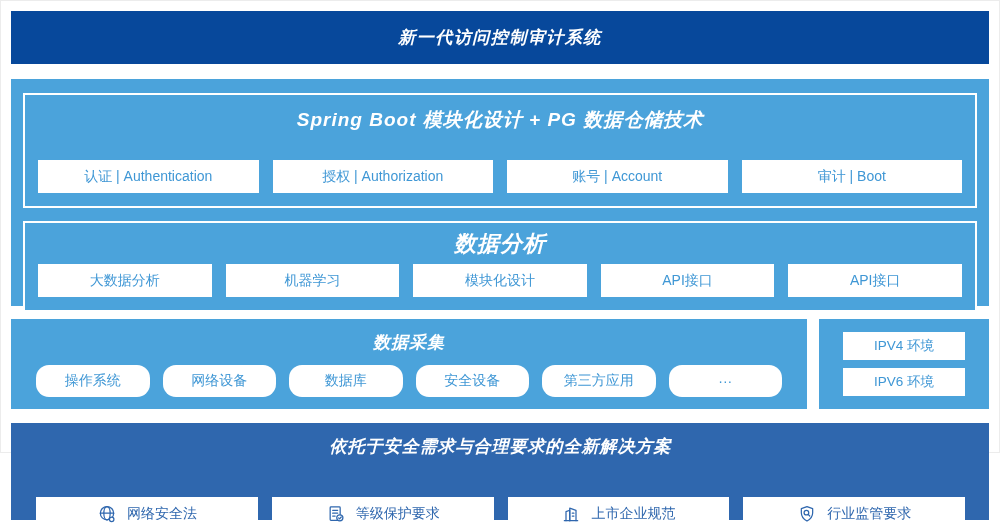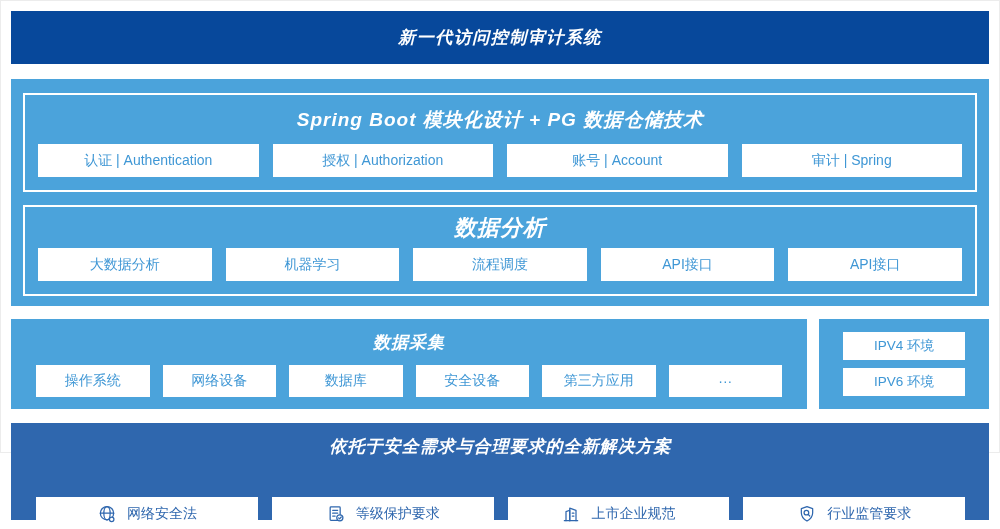--- a/index.html
+++ b/index.html
@@ -37,21 +37,21 @@
     padding:8px 13px 13px 13px;
     display:flex; flex-direction:column;
   }
   .panel.modules { flex:1.12; }
   .panel.analysis { flex:1; }
   .panel-title {
     color:#fff; font-weight:bold; font-style:italic;
     text-align:center; letter-spacing:1px;
     font-size:22px; line-height:26px; margin-bottom:7px;
   }
-  .panel.modules .panel-title { font-size:19px; line-height:30px; margin-bottom:9px; margin-top:2px; }
+  .panel.modules .panel-title { font-size:19px; line-height:30px; margin-bottom:25px; margin-top:2px; }
   
   .row { display:flex; gap:14px; }
   .chip {
     flex:1; background:#fff; height:33px;
     display:flex; align-items:center; justify-content:center;
     color:var(--chip-text,#3F97D5); font-size:14px;
     white-space:nowrap;
   }
   
   .middle { display:flex; gap:12px; height:90px; margin-bottom:14px; flex:none; }
@@ -59,21 +59,21 @@
     flex:1; background:var(--sky,#4BA3DB);
     padding:11px 25px 12px 25px;
     display:flex; flex-direction:column;
   }
   .section-title {
     color:#fff; font-weight:bold; font-style:italic;
     text-align:center; letter-spacing:1px;
     font-size:17px; line-height:26px; margin-bottom:9px;
   }
   .collection .row { gap:13px; }
-  .collection .chip { height:32px; }
+  .collection .chip { height:32px;border-radius:13px; }
   .env {
     width:170px; background:var(--sky,#4BA3DB); flex:none;
     padding:24px; display:flex; flex-direction:column; gap:8px; justify-content:center;
   }
   .env .chip { flex:none; height:28px; font-size:13.5px; }
   
   .solution {
     height:97px; background:var(--blue,#2F67AE);
     padding:11px 24px 17px 25px;
     display:flex; flex-direction:column; flex:none;
@@ -95,30 +95,30 @@
   </header>
 
   <section class="platform">
 
     <div class="panel modules">
       <div class="panel-title">Spring Boot 模块化设计 + PG 数据仓储技术</div>
       <div class="row">
         <div class="chip">认证 | Authentication</div>
         <div class="chip">授权 | Authorization</div>
         <div class="chip">账号 | Account</div>
-        <div class="chip">审计 | Spring</div>
+        <div class="chip">审计 | Boot</div>
       </div>
     </div>
 
     <div class="panel analysis">
       <div class="panel-title">数据分析</div>
       <div class="row">
         <div class="chip">大数据分析</div>
         <div class="chip">机器学习</div>
-        <div class="chip">流程调度</div>
+        <div class="chip">模块化设计</div>
         <div class="chip">API接口</div>
         <div class="chip">API接口</div>
       </div>
     </div>
 
   </section>
 
   <section class="middle">
 
     <div class="collection">

